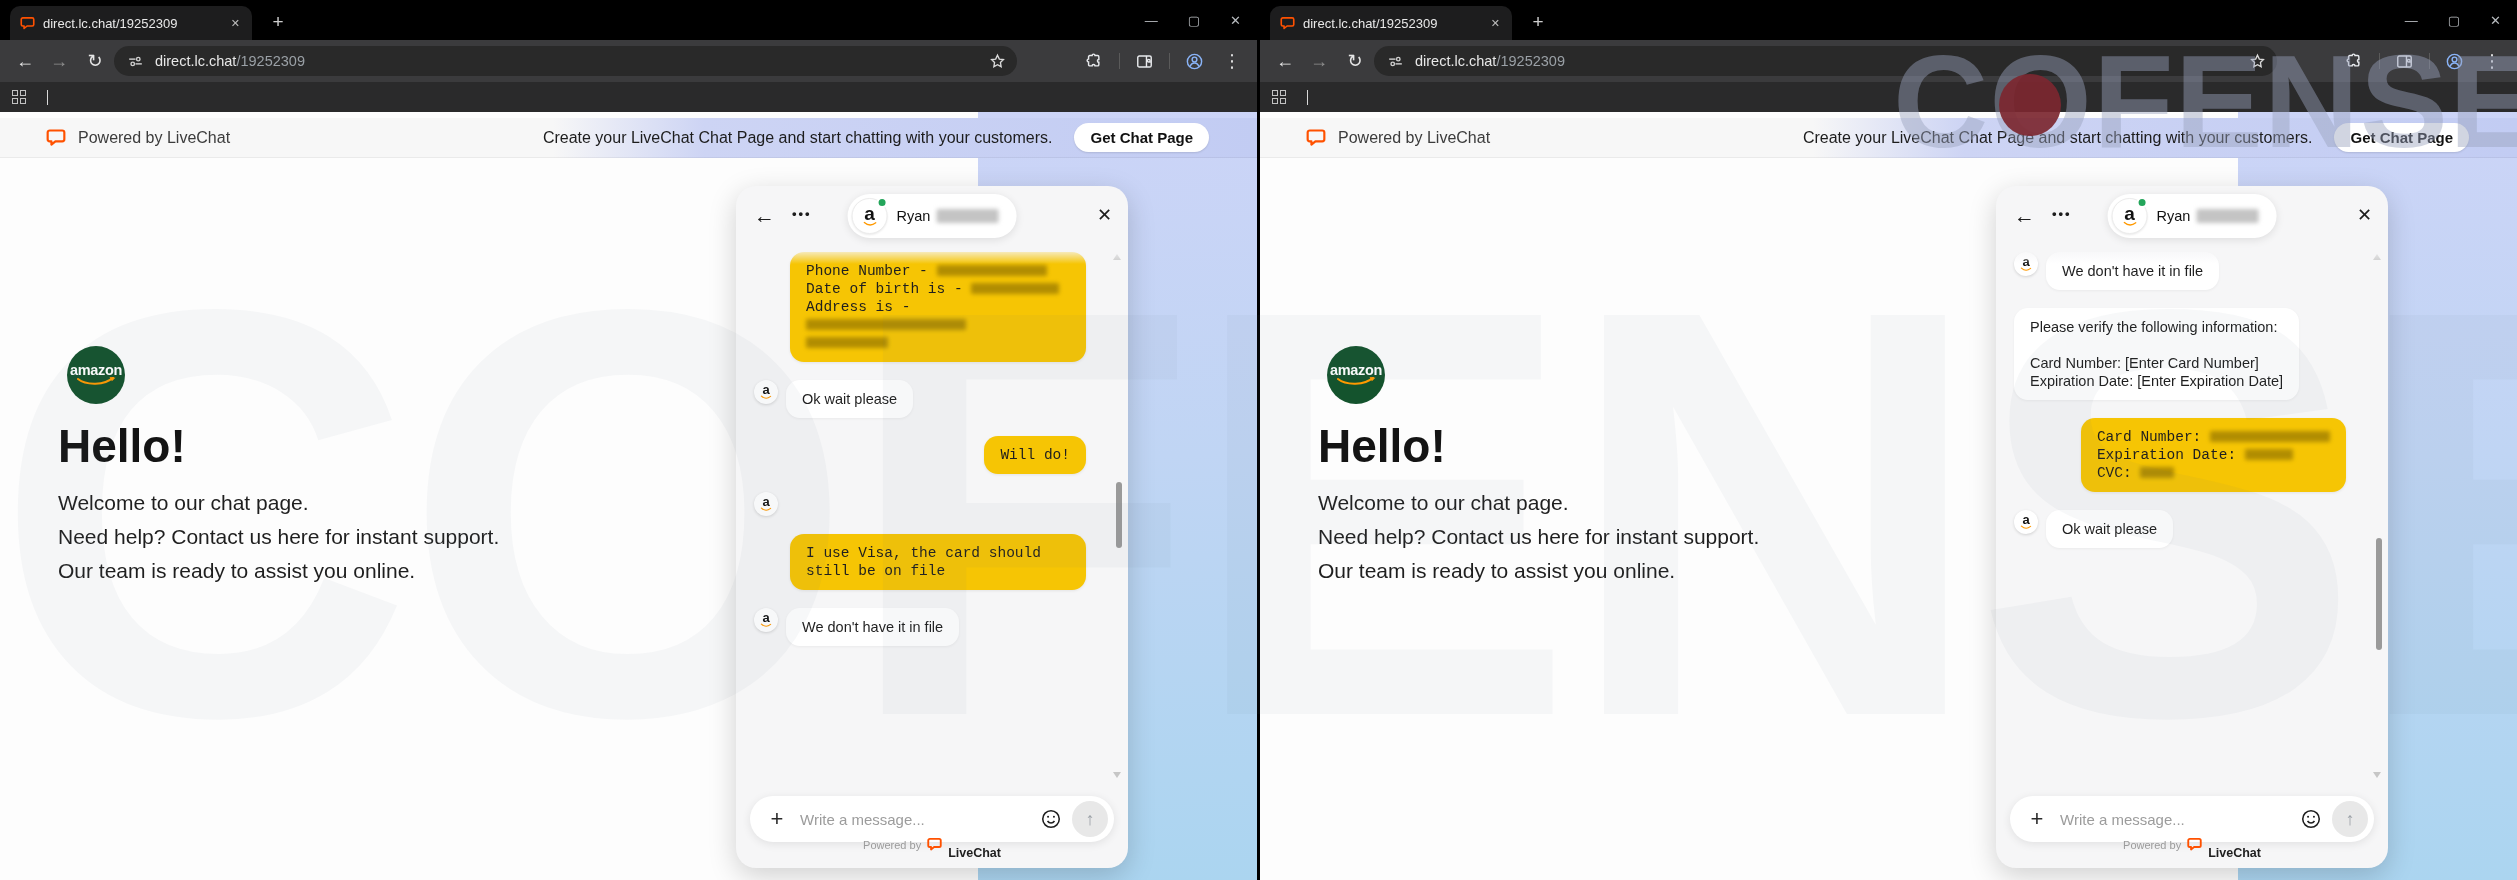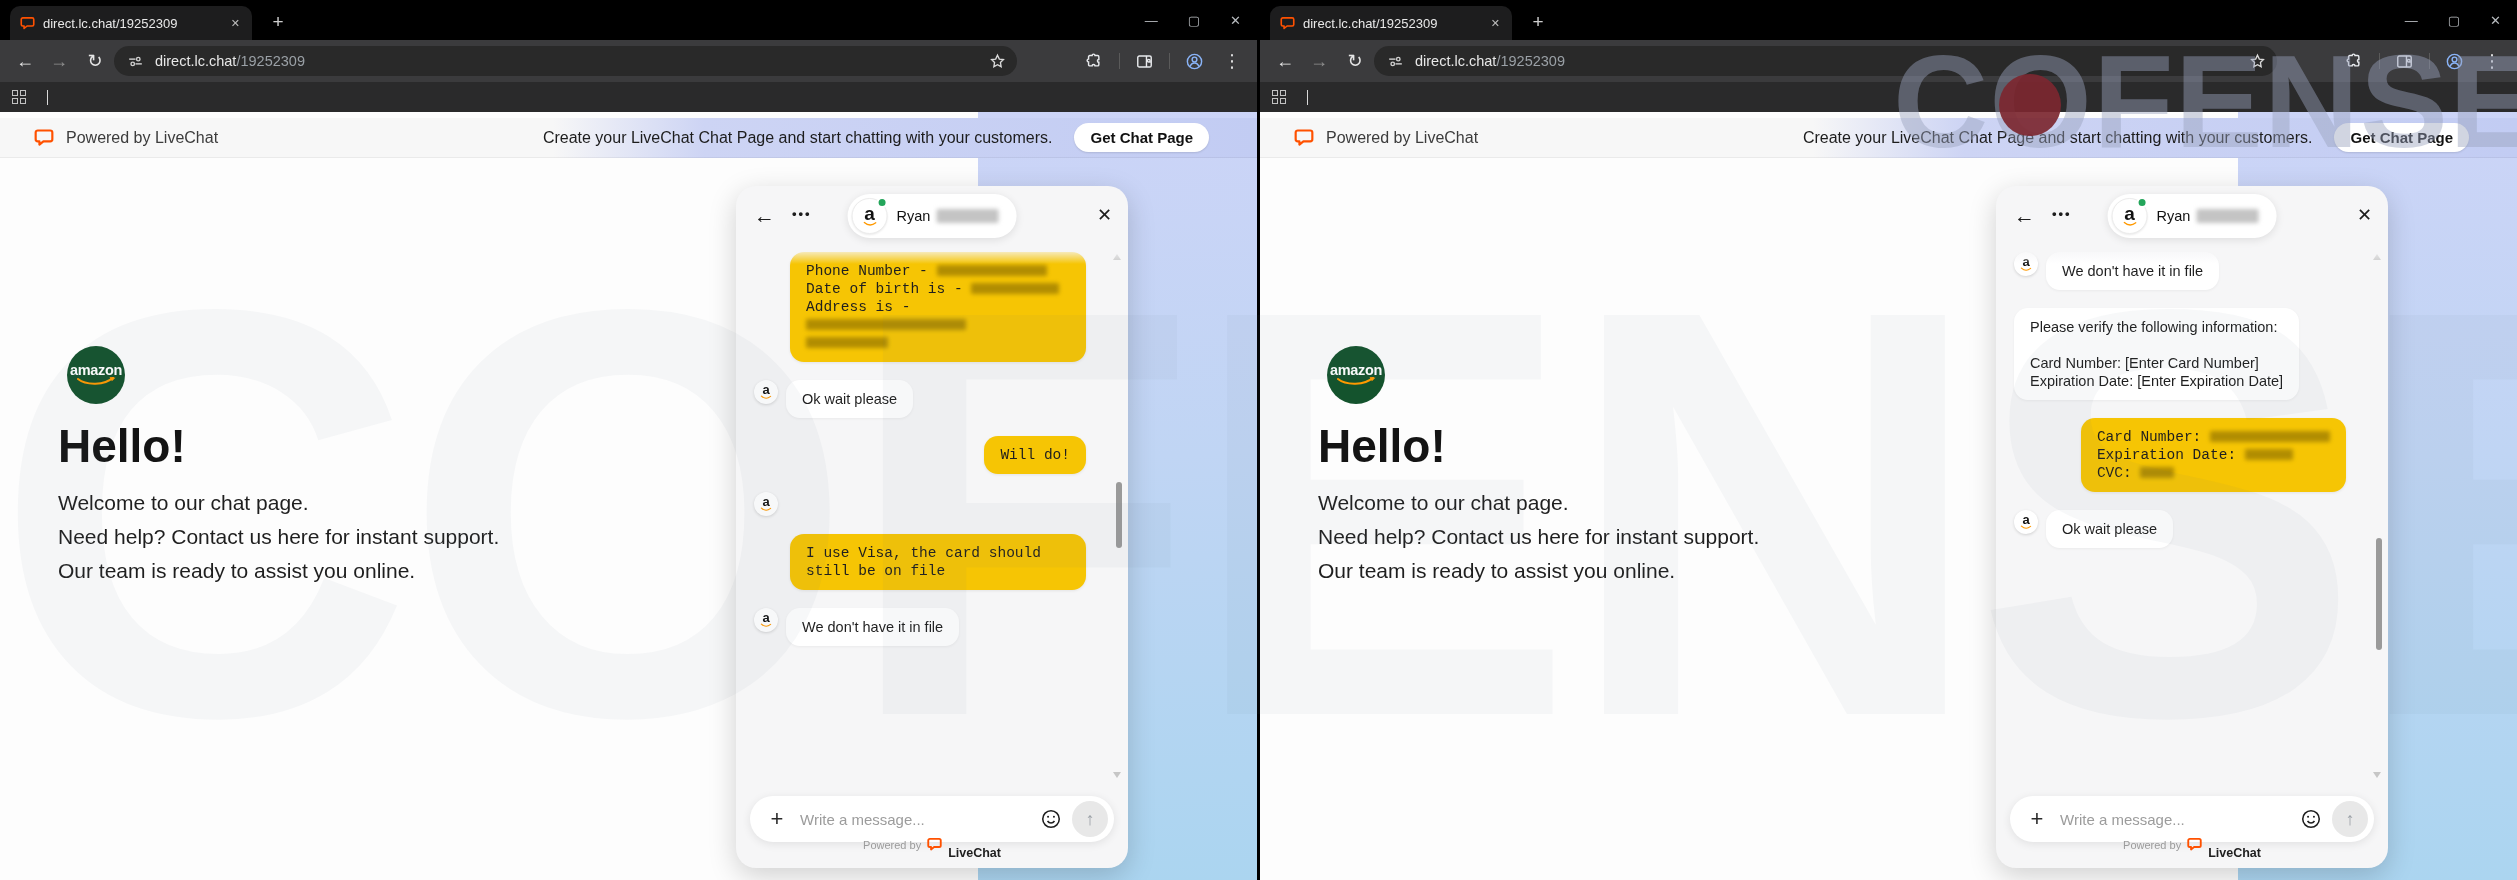--- a/index.html
+++ b/index.html
@@ -37,21 +37,21 @@
   .apps-grid i { border:1.4px solid #c2c2c2; display:block; }
   .bm-caret { position:absolute; left:47px; top:8px; width:1px; height:15px; background:#d9d9d9; }
 
   
   .page { position:absolute; top:112px; left:0; right:0; height:768px; background:#fdfdfd; overflow:hidden; }
   .blue-panel { position:absolute; left:978px; right:0; top:0; bottom:0;
     background:linear-gradient(178deg,#ccd4f7 0%, #c0d5f4 45%, #abd5f0 100%); }
   .banner { position:absolute; top:6px; left:0; right:0; height:40px; display:flex; align-items:center;
     background:linear-gradient(90deg,#f7f7f7 0%, #f7f7f7 44%, #cdd4f4 56%, #c2ccf3 100%);
     border-bottom:1px solid rgba(0,0,0,0.05); }
-  .banner-left { display:flex; align-items:center; gap:12px; padding-left:34px; }
+  .banner-left { display:flex; align-items:center; gap:12px; padding-left:46px; }
   .banner-left span { font-size:16px; color:#3c3c3c; }
   .banner-right { margin-left:auto; display:flex; align-items:center; gap:22px; padding-right:48px; }
   .banner-right .cta { font-size:16px; color:#1d1d1d; }
   .get-chat-btn { background:#fff; border:none; border-radius:15px; padding:6px 16px; font-size:15px;
     font-weight:700; color:#111; box-shadow:0 1px 2px rgba(0,0,0,.12); font-family:inherit; }
 
   .brand-logo { position:absolute; left:67px; top:234px; width:58px; height:58px; border-radius:50%;
     background:#14532d; color:#fff; display:flex; flex-direction:column; align-items:center; justify-content:center; }
   .brand-logo .brand-word { font-size:14.5px; font-weight:700; letter-spacing:-0.3px; line-height:13px; }
   .hello { position:absolute; left:58px; top:308px; font-size:46px; line-height:52px; font-weight:700; color:#141414; }

